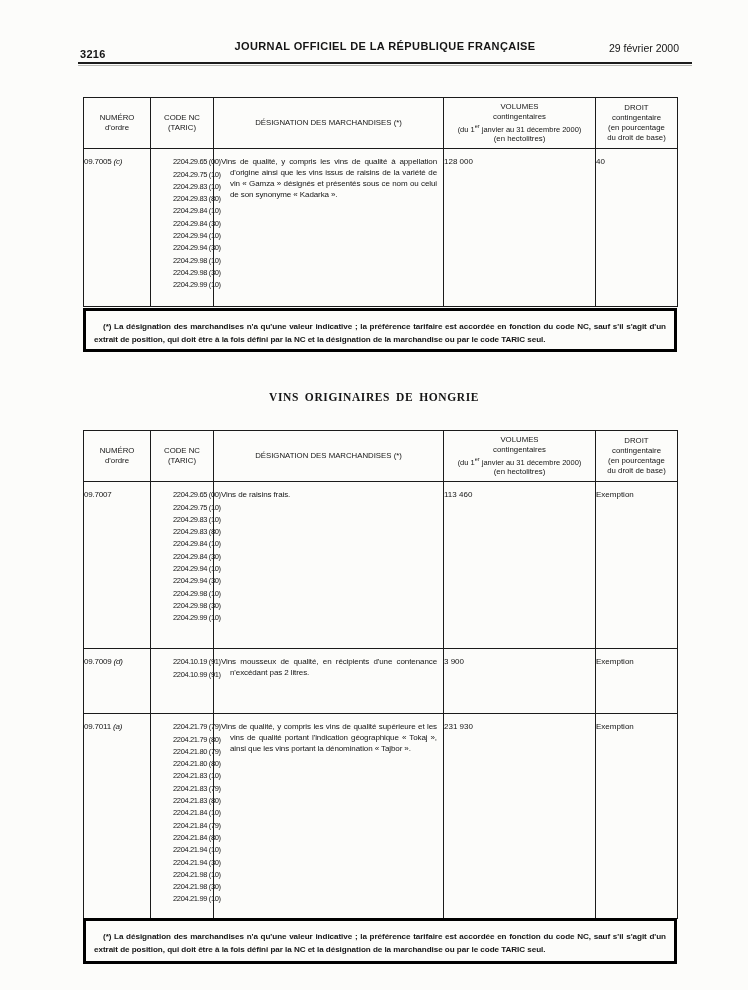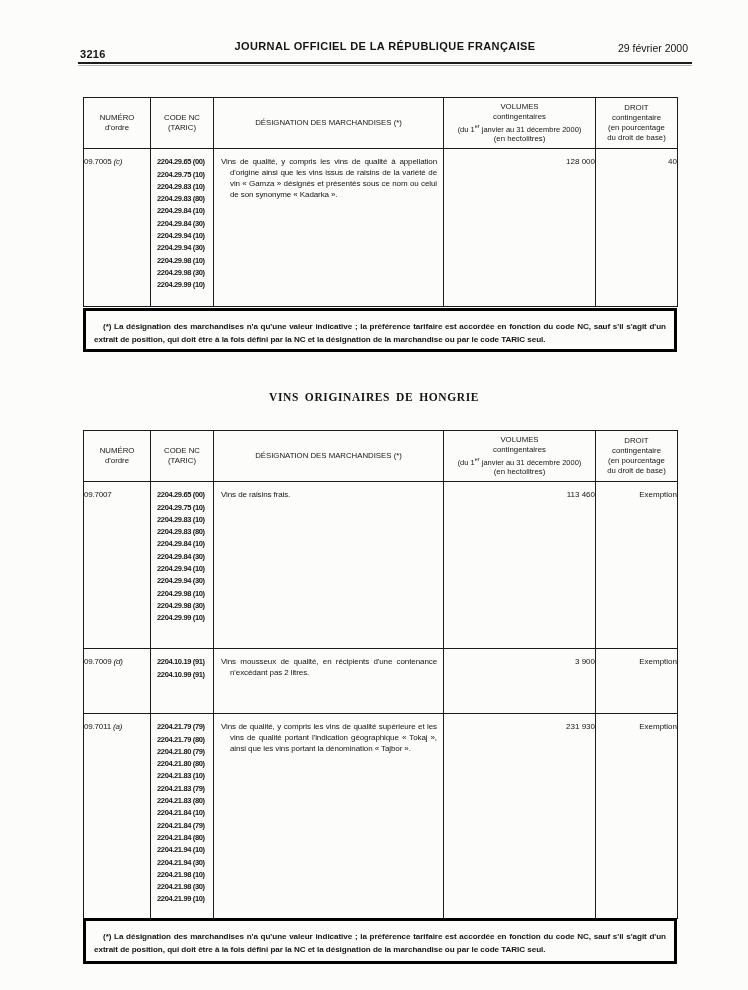--- a/index.html
+++ b/index.html
@@ -6,49 +6,49 @@
   .page {
     position:relative; width:748px; height:990px;
     background:#fcfcfa; color:#151515; overflow:hidden;
     font-family:"Liberation Sans", sans-serif;
     -webkit-font-smoothing:antialiased;
   }
   
   .page-header { position:absolute; top:40px; left:78px; width:614px; height:16px; font-size:11px; }
   .ph-num  { position:absolute; left:2px; top:8px; font-weight:600; letter-spacing:.3px; }
   .ph-title{ position:absolute; left:50%; transform:translateX(-50%); top:0; font-weight:600; letter-spacing:.4px; white-space:nowrap; }
-  .ph-date { position:absolute; right:4px; top:2px; font-size:10.5px; }
+  .ph-date { position:absolute; right:13px; top:2px; font-size:10.5px; }
   .header-rule { position:absolute; top:62px; left:78px; width:614px; border-top:2px solid #1c1c1c; }
   .header-rule:after { content:""; display:block; margin-top:1px; border-top:1px solid #b9b9b4; }
 
   
   table.quota-table {
     position:absolute; left:83px; width:594px;
     border-collapse:collapse; table-layout:fixed;
     background:#fcfcfa;
   }
   .quota-table th, .quota-table td { border:1px solid #1b1b1b; padding:0; }
   .quota-table th {
     vertical-align:middle; font-weight:normal; text-align:center;
     font-size:7.8px; line-height:1.32; padding:4px 2px;
   }
   .quota-table td { vertical-align:top; font-size:8px; }
   .nowrap { white-space:nowrap; font-size:7.5px; }
   .sup { vertical-align:super; font-size:5.5px; }
 
   td.c-num { text-align:left; padding-top:8px; font-size:8px; letter-spacing:-.2px; }
   td.c-num .note { font-style:italic; }
-  td.c-codes { padding:7px 2px 0 6px;font-weight:bold; }
+  td.c-codes { padding:7px 2px 0 22px; }
   .codes-list div { font-size:7.5px; letter-spacing:-.35px; line-height:12.3px; white-space:nowrap; }
   td.c-desig { padding:7px 6px 0 7px; }
   .desig {
     font-size:8px; line-height:11px; text-align:justify;
     padding-left:9px; text-indent:-9px; letter-spacing:-.1px;
   }
-  td.c-center { text-align:right; padding-top:8px; font-size:8px; }
+  td.c-center { text-align:left; padding-top:8px; font-size:8px; }
 
   
   .footnote {
     position:absolute; left:83px; width:594px; box-sizing:border-box;
     border:3px solid #000000; background:#fcfcfa;
     padding:9px 8px 0 8px;
   }
   .footnote .fn-text {
     display:block; font-size:8.1px; font-weight:bold; line-height:13px;
     text-align:justify; text-indent:9px; letter-spacing:-.05px;

